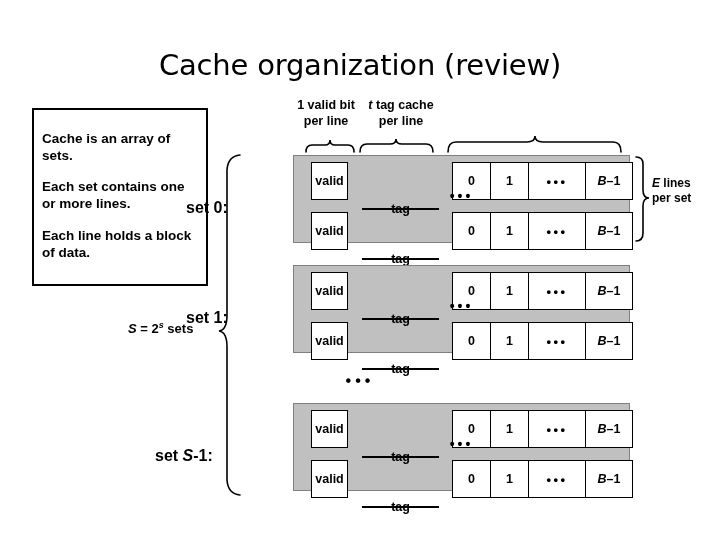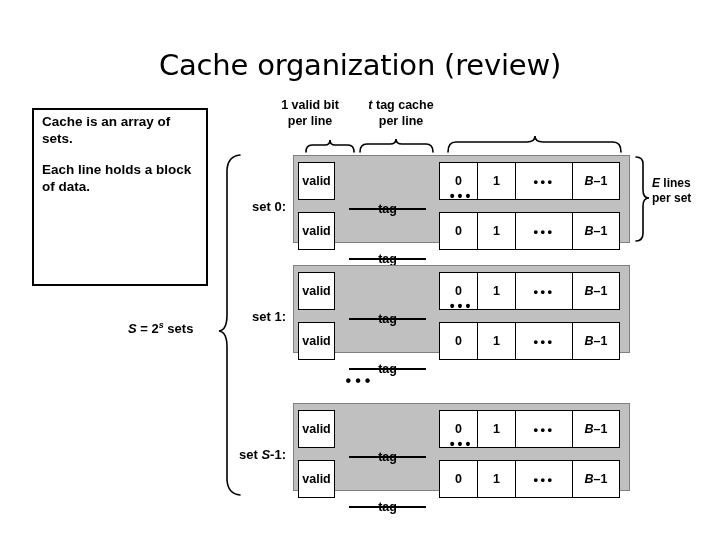--- a/index.html
+++ b/index.html
@@ -29,39 +29,39 @@
     white-space: nowrap;
   }
 
   
   #description-box {
     left: 32px; top: 108px;
     width: 176px;
     height: 178px;
     border: 2px solid #000;
     box-sizing: border-box;
-    padding: 3px 8px 0 8px;
+    padding: 20px 8px 0 8px;
   }
   #description-box p {
     margin: 0 0 14px 0;
     font-size: 13.5px;
     font-weight: bold;
     line-height: 1.27;
   }
   #description-box p:last-child { margin-bottom: 0; }
 
   
   .top-note {
     font-size: 12.5px;
     font-weight: bold;
     line-height: 1.28;
     text-align: center;
     white-space: nowrap;
   }
-  #note-valid { left: 262px; top: 97px; width: 96px; }
+  #note-valid { left: 278px; top: 97px; width: 96px; }
   #note-tag   { left: 360px; top: 97px; width: 82px; }
   #note-block { left: 452px; top: 99px; width: 172px; }
   .ital { font-style: italic; }
   sup { font-size: 9px; vertical-align: super; line-height: 0; }
 
   
   #note-lines {
     left: 652px; top: 176px;
     font-size: 12px;
     font-weight: bold;
@@ -72,46 +72,46 @@
   
   #note-sets {
     left: 128px; top: 321px;
     font-size: 13px;
     font-weight: bold;
     white-space: nowrap;
   }
 
   
   .set-label {
-    font-size: 13px;
-    font-weight: bold;
-    white-space: nowrap;
-    text-align: right;
+    font-size: 16px;
+    font-weight: bold;
+    white-space: nowrap;
+    text-align: left;
   }
   #set-label-0 { left: 186px; top: 199px; width: 100px; }
   #set-label-1 { left: 186px; top: 309px; width: 100px; }
-  #set-label-n { left: 166px; top: 447px; width: 120px; }
+  #set-label-n { left: 155px; top: 447px; width: 120px; }
 
   
   .set-block {
     left: 293px;
     width: 337px;
     height: 88px;
     background: #c0c0c0;
     border: 1px solid #808080;
     box-sizing: border-box;
   }
   #set-block-0 { top: 155px; }
   #set-block-1 { top: 265px; }
   #set-block-n { top: 403px; }
 
   
   .line-row {
     position: absolute;
-    left: 4px;
+    left: 17px;
     height: 38px;
     display: flex;
     align-items: stretch;
   }
   .line-row.first { top: 6px; }
   .line-row.second { top: 56px; }
 
   .cell {
     border: 1.5px solid #000;
     background: #ffffff;
@@ -181,20 +181,21 @@
     pointer-events: none;
   }
 </style>
 </head>
 <body>
 
 <div class="abs" id="slide-title">Cache organization (review)</div>
 
 <div class="abs" id="description-box">
   <p>Cache is an array of sets.</p>
+  <p>Each set contains one or more lines.</p>
   <p>Each line holds a block of data.</p>
 </div>
 
 <div class="abs top-note" id="note-valid">
   <div>1 valid bit</div>
   <div>per line</div>
 </div>
 
 <div class="abs top-note" id="note-tag">
   <div><span class="ital">t</span><span> tag cache</span></div>

